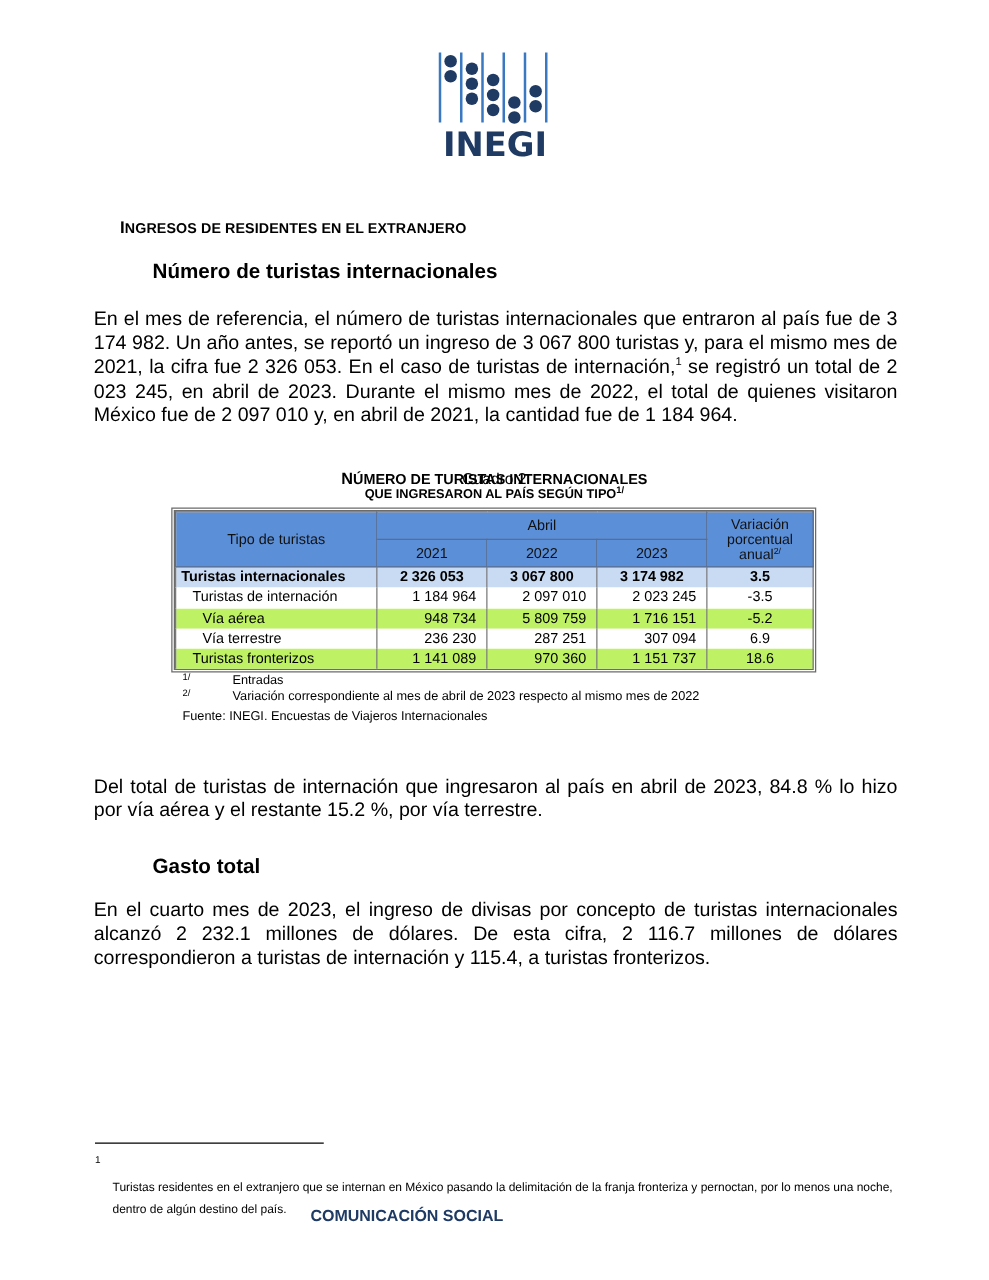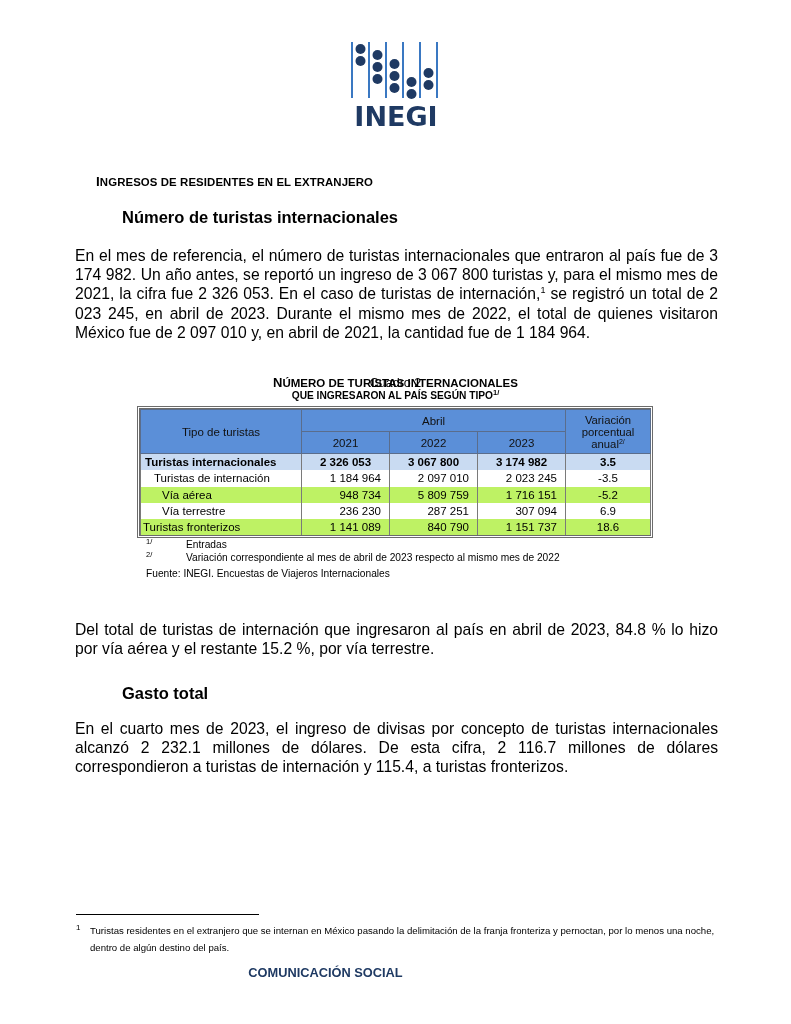--- a/index.html
+++ b/index.html
@@ -34,32 +34,32 @@
   th sup { font-size: 7px; vertical-align: 4px; line-height: 0; }
   td { border-left: 1px solid #7a7a7a; border-right: 1px solid #7a7a7a; padding: 0 8px 0 0; height: 16.3px; text-align: right; line-height: 14px; white-space: nowrap; }
   td.name { text-align: left; padding: 0 0 0 4px; margin-top: 28px; }
   td.var { text-align: center; padding: 0; }
   tr.total td { background: #c9dbf2; font-weight: bold; border-top: 1px solid #5a6d8c; }
   tr.total td.num { text-align: center; padding: 0; }
   tr.white td { background: #ffffff; }
   tr.gray td { background: #bef264; }
   tr.lvl1 td.name { padding-left: 13px; }
   tr.lvl2 td.name { padding-left: 21px; }
-  tr.lvl1b td.name { padding-left: 2px; }
+  tr.lvl1b td.name { padding-left: 13px; }
 
   .tnotes { position: absolute; left: 146px; top: 538px; font-size: 10.2px; line-height: 13px; }
   .tnote-row { position: relative; height: 13px; }
   .tnote-mark { position: absolute; left: 0; top: -3px; font-size: 7.5px; }
   .tnote-text { position: absolute; left: 40px; top: 0; white-space: nowrap; }
   .source { position: absolute; left: 146px; top: 568px; font-size: 10.2px; white-space: nowrap; }
 
   .fn-rule { position: absolute; left: 76px; top: 914px; width: 183px; height: 1px; background: #000; }
   .footnote { position: absolute; left: 76px; top: 922px; width: 650px; font-size: 9.6px; line-height: 17px; }
   .footnote .fn-mark { position: absolute; left: 0; top: -3px; font-size: 8px; }
-  .footnote .fn-text { padding-left: 14px; }
+  .footnote .fn-text { padding-left: 14px; margin-top: 20px; }
 
   .footer { position: absolute; left: 0; width: 651px; top: 965px; text-align: center; font-weight: bold; font-size: 12.8px; color: #1f3a63; }
 </style>
 </head>
 <body>
 
 <div class="logo">
   <svg width="104" height="60" viewBox="0 0 104 60">
     <g stroke="#3a78c2" stroke-width="2">
       <line x1="8" y1="2" x2="8" y2="58"></line>
@@ -143,21 +143,21 @@
       <tr class="white lvl2">
         <td class="name">Vía terrestre</td>
         <td>236 230</td>
         <td>287 251</td>
         <td>307 094</td>
         <td class="var">6.9</td>
       </tr>
       <tr class="gray lvl1b">
         <td class="name">Turistas fronterizos</td>
         <td>1 141 089</td>
-        <td>840 790</td>
+        <td>970 360</td>
         <td>1 151 737</td>
         <td class="var">18.6</td>
       </tr>
     </tbody>
   </table>
 </div>
 
 <div class="tnotes">
   <div class="tnote-row">
     <span class="tnote-mark">1/</span>

